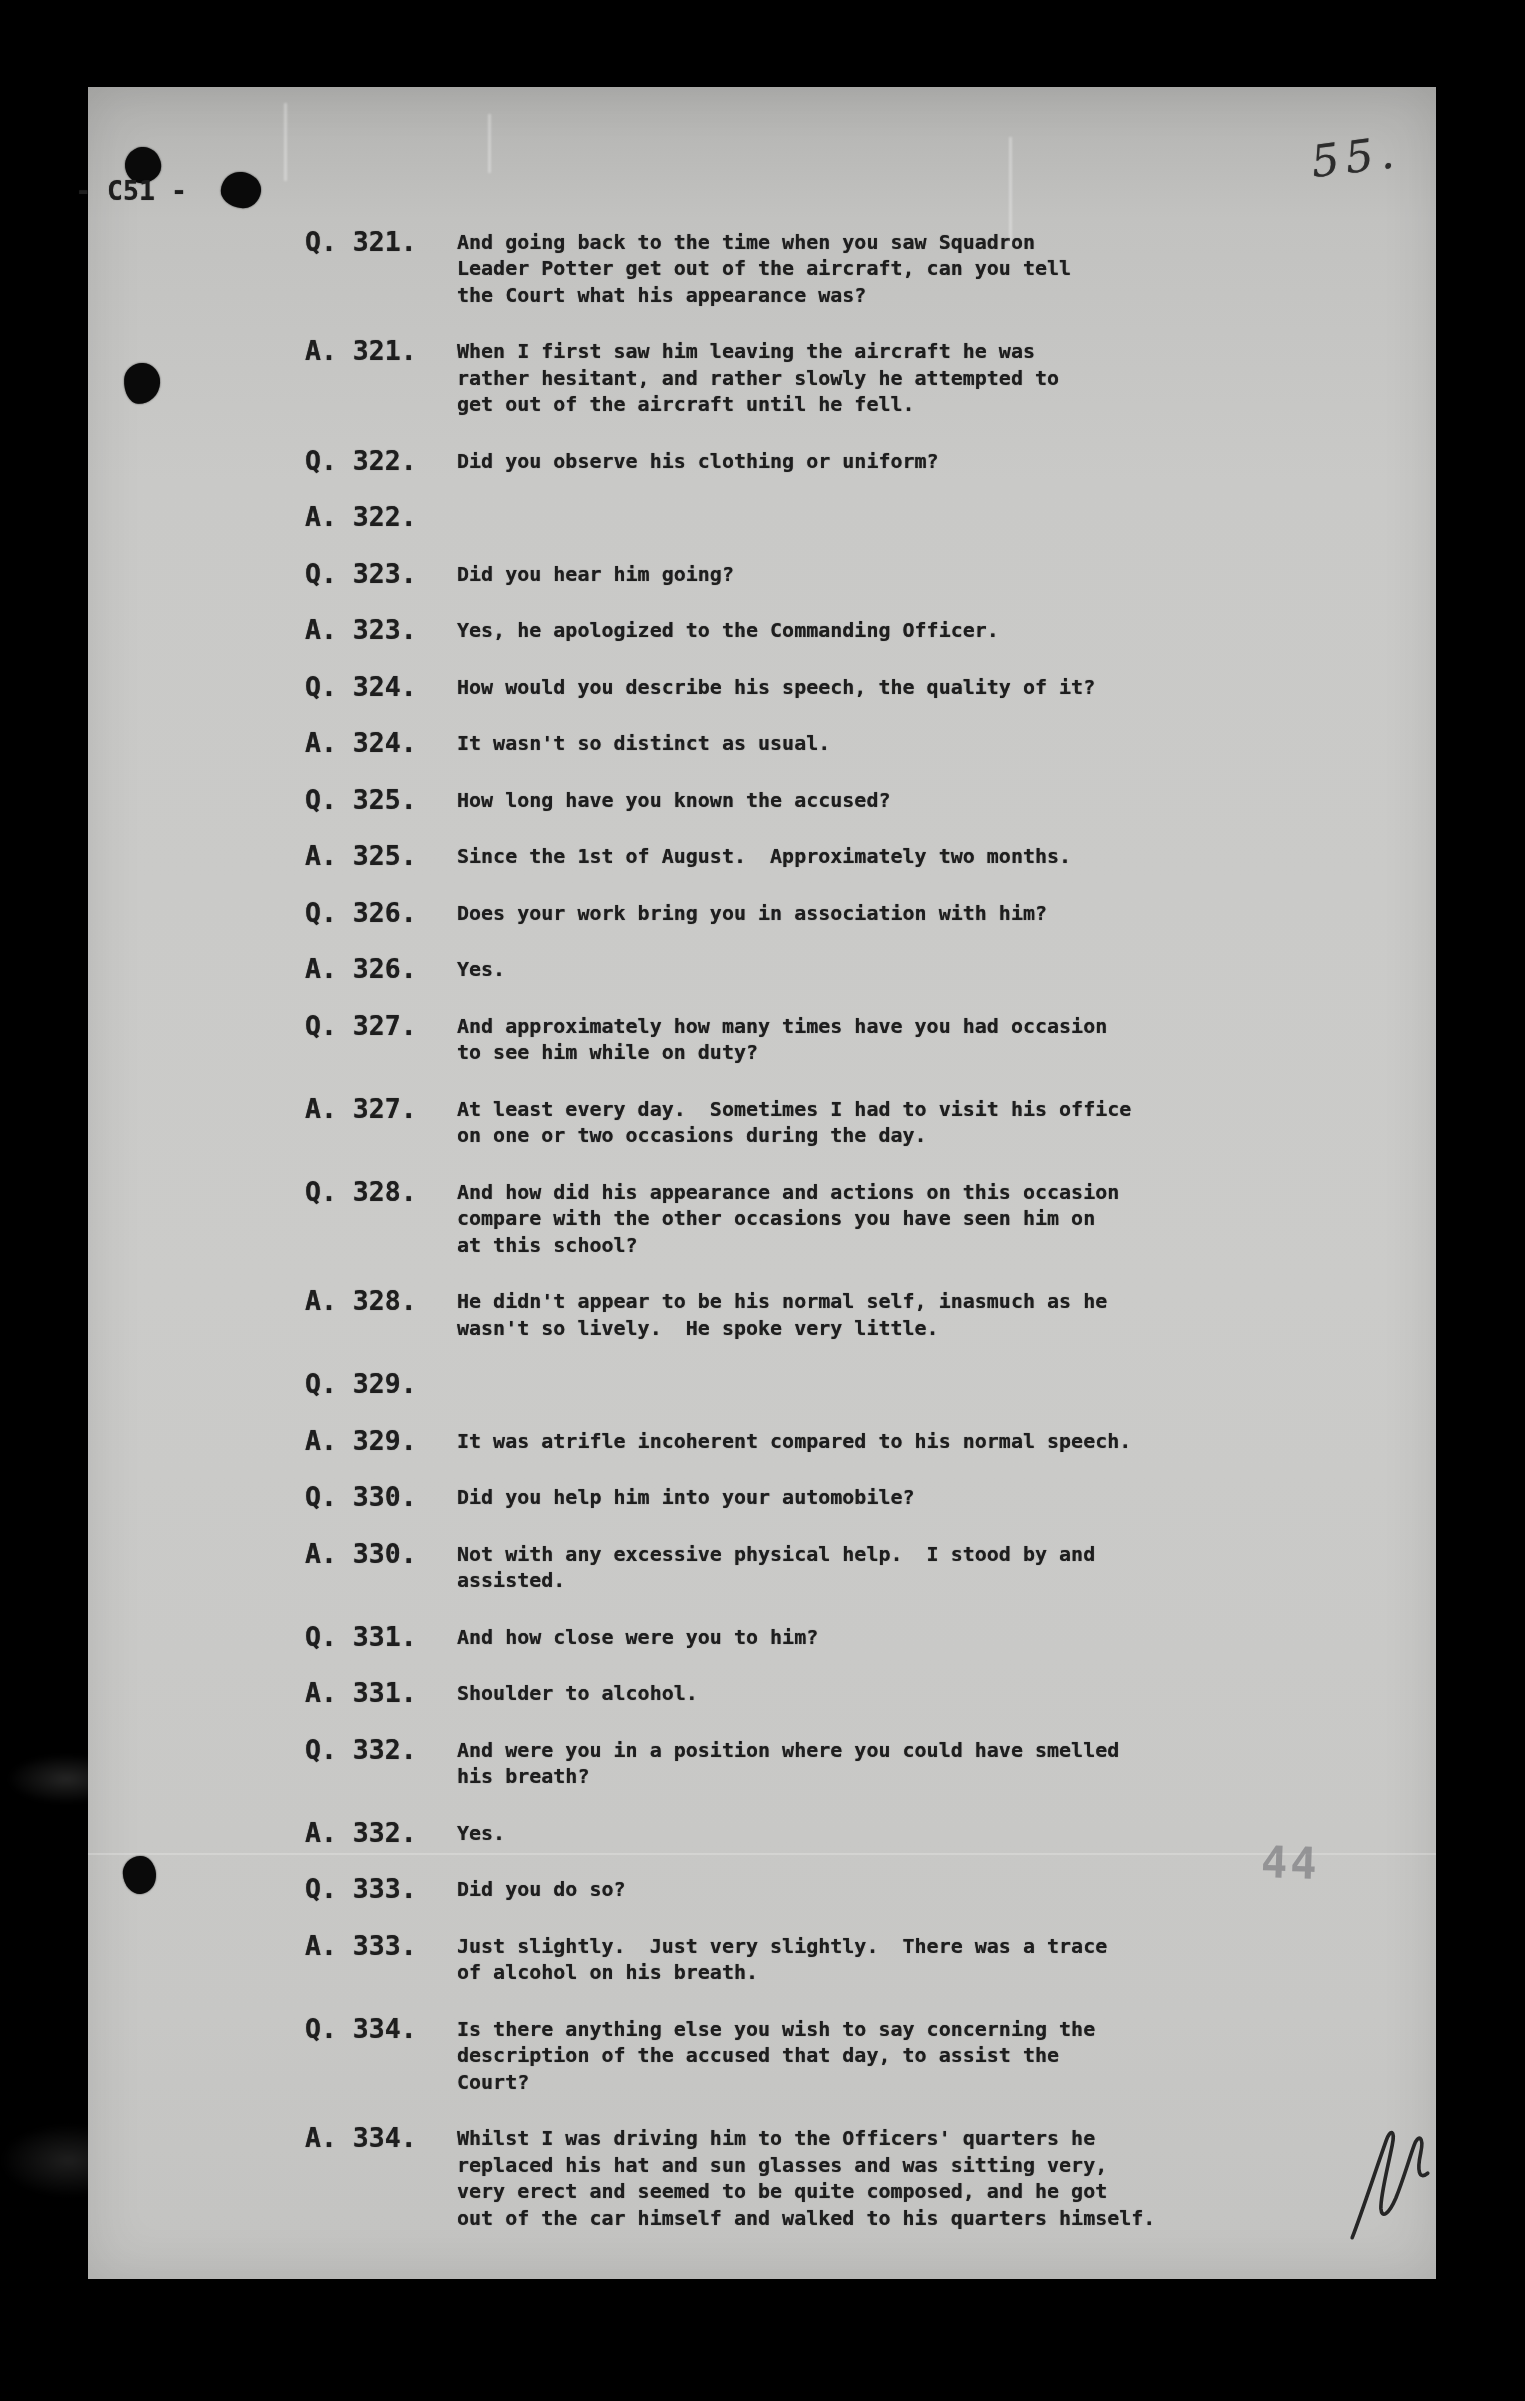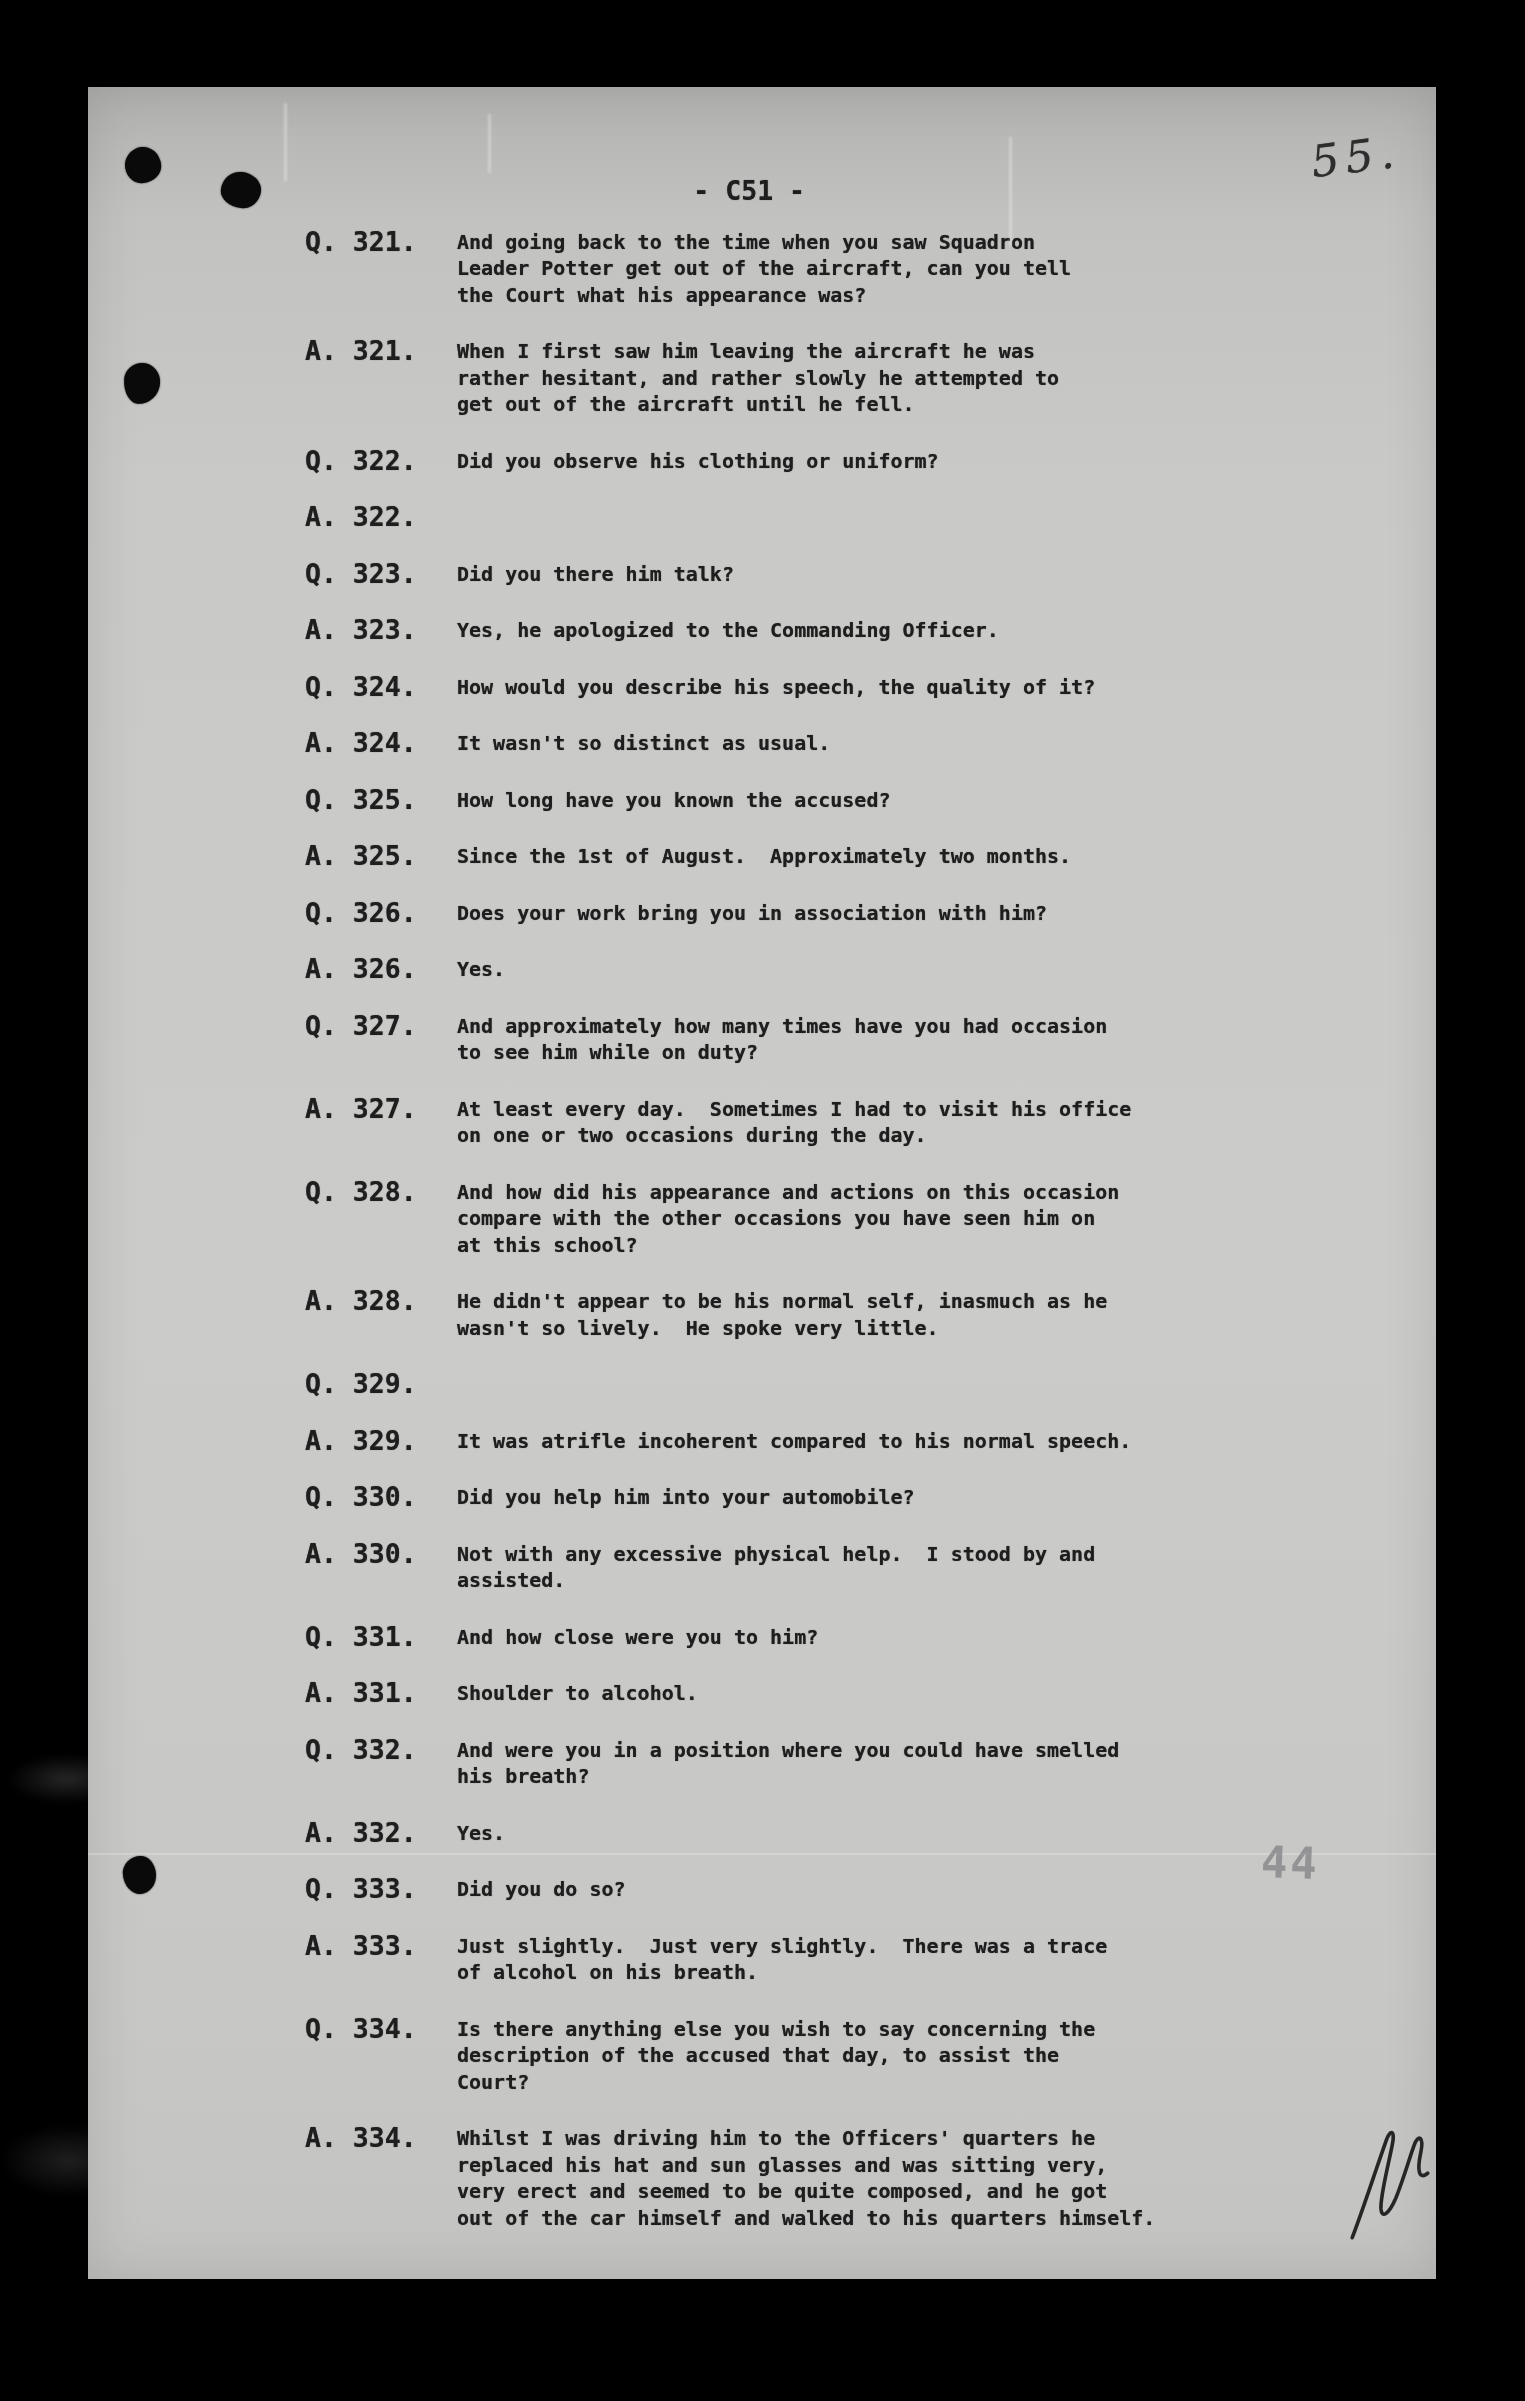--- a/index.html
+++ b/index.html
@@ -22,21 +22,20 @@
     left: 88px;
     top: 87px;
     width: 1348px;
     height: 2192px;
     background: linear-gradient(180deg, #b2b2b0 0%, #c2c2c0 6%, #c9c9c7 18%, #cbcbc9 55%, #c7c7c5 88%, #c3c3c1 100%);
     box-shadow: inset 0 0 55px rgba(0,0,0,0.12);
     color: var(--ink, #1e1e1e);
   }
   .page-header {
     margin-top: 91px;
-    text-align: center;
     transform: translateX(-12.8px);
     font-size: 26.5px;
     line-height: 26.5px;
     font-weight: 700;
     letter-spacing: 0;
     color: var(--ink, #1e1e1e);
     text-shadow: 0 0 0.9px rgba(25,25,25,0.75);
   }
   .qa-list {
     margin-top: 24px;
@@ -168,21 +167,21 @@
         </div>
         <div class="qa-row">
           <div class="qa-label">Q. 322.</div>
           <div class="qa-text">Did you observe his clothing or uniform?</div>
         </div>
         <div class="qa-row">
           <div class="qa-label">A. 322.</div>
         </div>
         <div class="qa-row">
           <div class="qa-label">Q. 323.</div>
-          <div class="qa-text">Did you there him talk?</div>
+          <div class="qa-text">Did you hear him going?</div>
         </div>
         <div class="qa-row">
           <div class="qa-label">A. 323.</div>
           <div class="qa-text">Yes, he apologized to the Commanding Officer.</div>
         </div>
         <div class="qa-row">
           <div class="qa-label">Q. 324.</div>
           <div class="qa-text">How would you describe his speech, the quality of it?</div>
         </div>
         <div class="qa-row">

